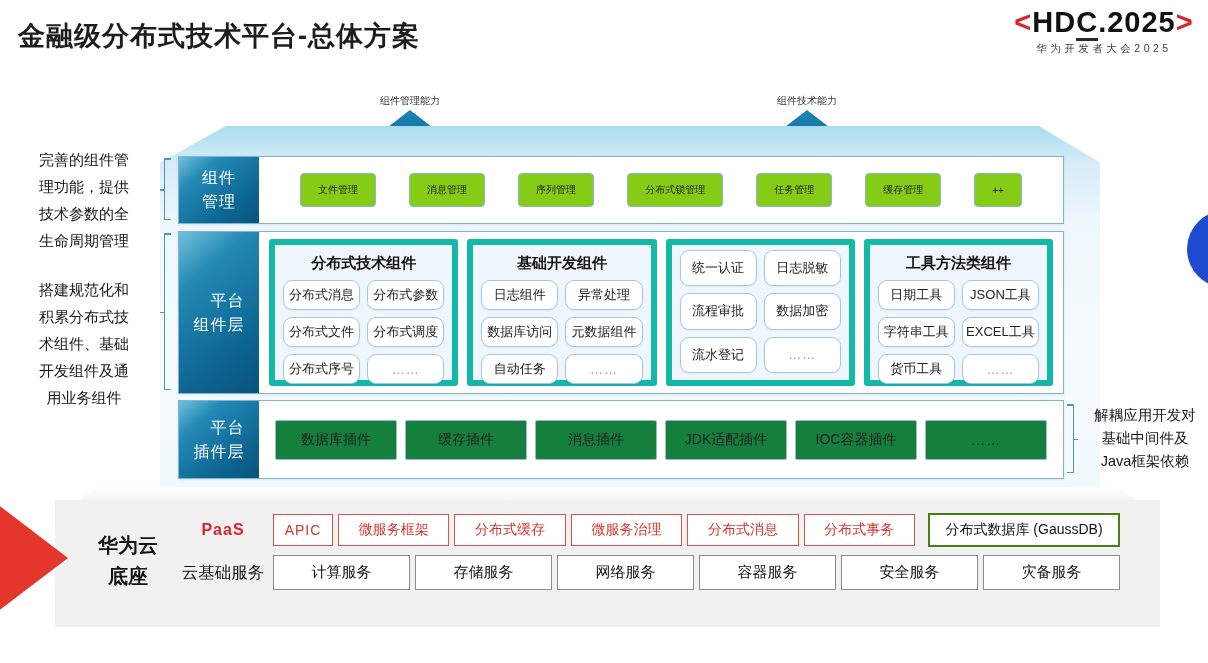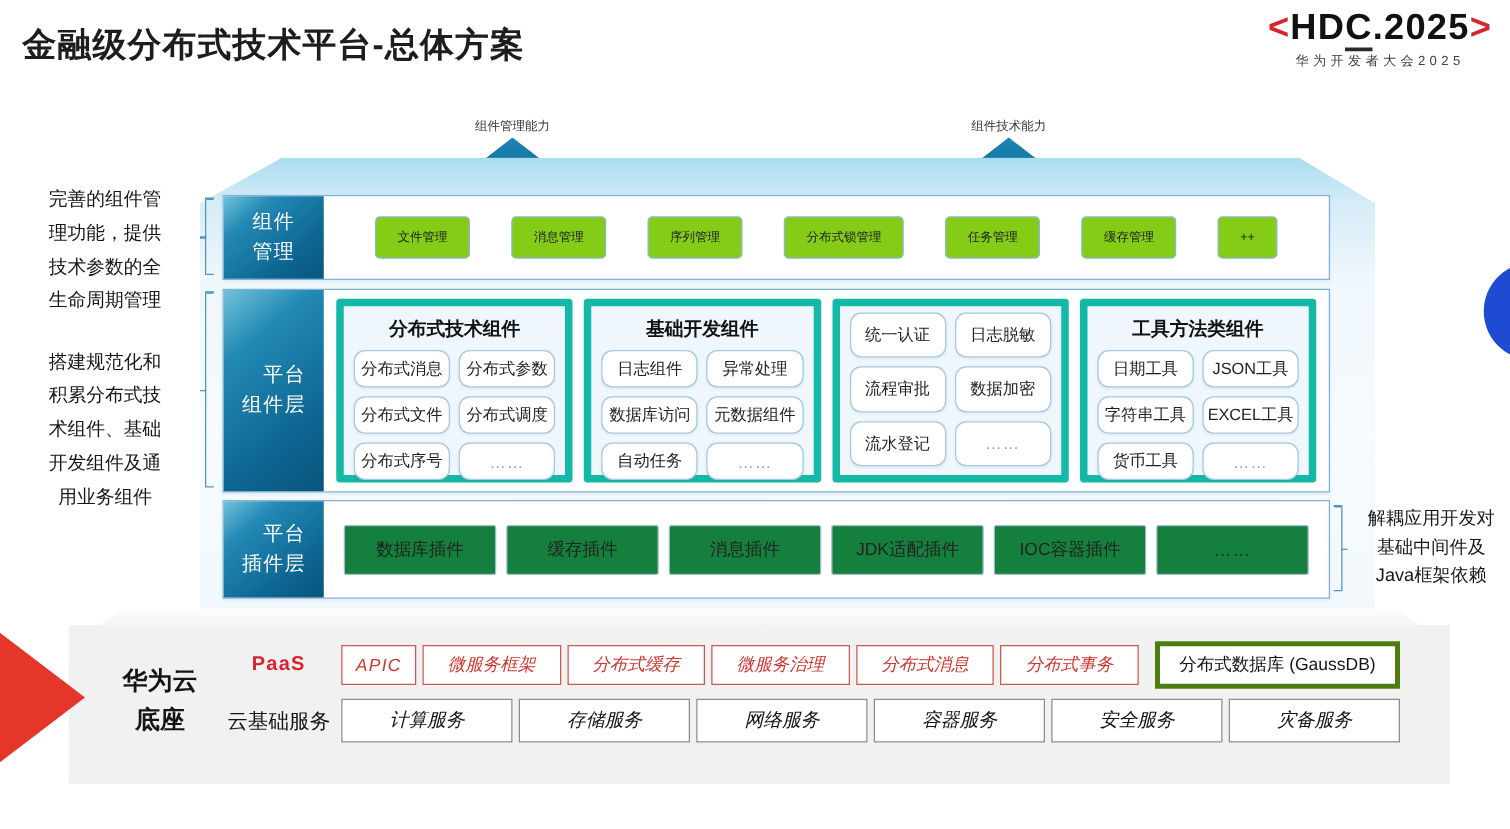--- a/index.html
+++ b/index.html
@@ -77,26 +77,26 @@
   
   .panel{left:55px;top:500px;width:1105px;height:127px;background:#f1f1f2;}
   .panel::before{content:'';position:absolute;left:0;right:0;top:-13px;height:13px;
     background:linear-gradient(180deg,#fdfdfd,#f6f6f6);
     clip-path:polygon(2.2% 100%,3.8% 0,96.2% 0,97.8% 100%);}
   .red-arrow{left:0;top:504px;width:68px;height:108px;background:#e4362b;clip-path:polygon(0 2%,100% 50%,0 98%);}
   .panel-label{left:28px;top:30px;width:90px;text-align:center;font-size:20px;font-weight:bold;line-height:31px;color:#141414;}
   .panel-rows{left:118px;right:40px;top:13px;position:absolute;}
   .prow{display:flex;align-items:center;}
   .prow-label{flex:0 0 100px;text-align:center;}
-  .prow-boxes{flex:1;display:flex;gap:5px;font-style:italic;}
+  .prow-boxes{flex:1;display:flex;gap:5px;}
   .paas-name{color:#d9232e;font-size:16px;font-weight:bold;letter-spacing:1px;}
   .iaas-name{color:#141414;font-size:16.5px;}
   .rbox{flex:1;border:1.5px solid #d0554d;color:#ce372f;background:#fff;height:30px;display:flex;align-items:center;justify-content:center;font-size:14px;}
   .rbox.small{flex:0 0 58px;letter-spacing:1px;}
-  .gbox{flex:0 0 188px;border:4px solid #4d7c0f;color:#141414;background:#fff;height:30px;display:flex;align-items:center;justify-content:center;font-size:14px;}
+  .gbox{flex:0 0 188px;border:2px solid #4d7c0f;color:#141414;background:#fff;height:30px;display:flex;align-items:center;justify-content:center;font-size:14px;}
   .prow2{margin-top:8px;}
   .wbox{flex:1;border:1px solid #8c8c8c;color:#141414;background:#fff;height:33px;display:flex;align-items:center;justify-content:center;font-size:15px;}
 </style>
 </head>
 <body>
 
 <div class="abs title pre">金融级分布式技术平台-总体方案</div>
 
 <div class="abs logo">
   <div class="logo-line"><span class="rbkt">&lt;</span><span>HD</span><span class="cu">C</span><span>.2025</span><span class="rbkt">&gt;</span></div>

